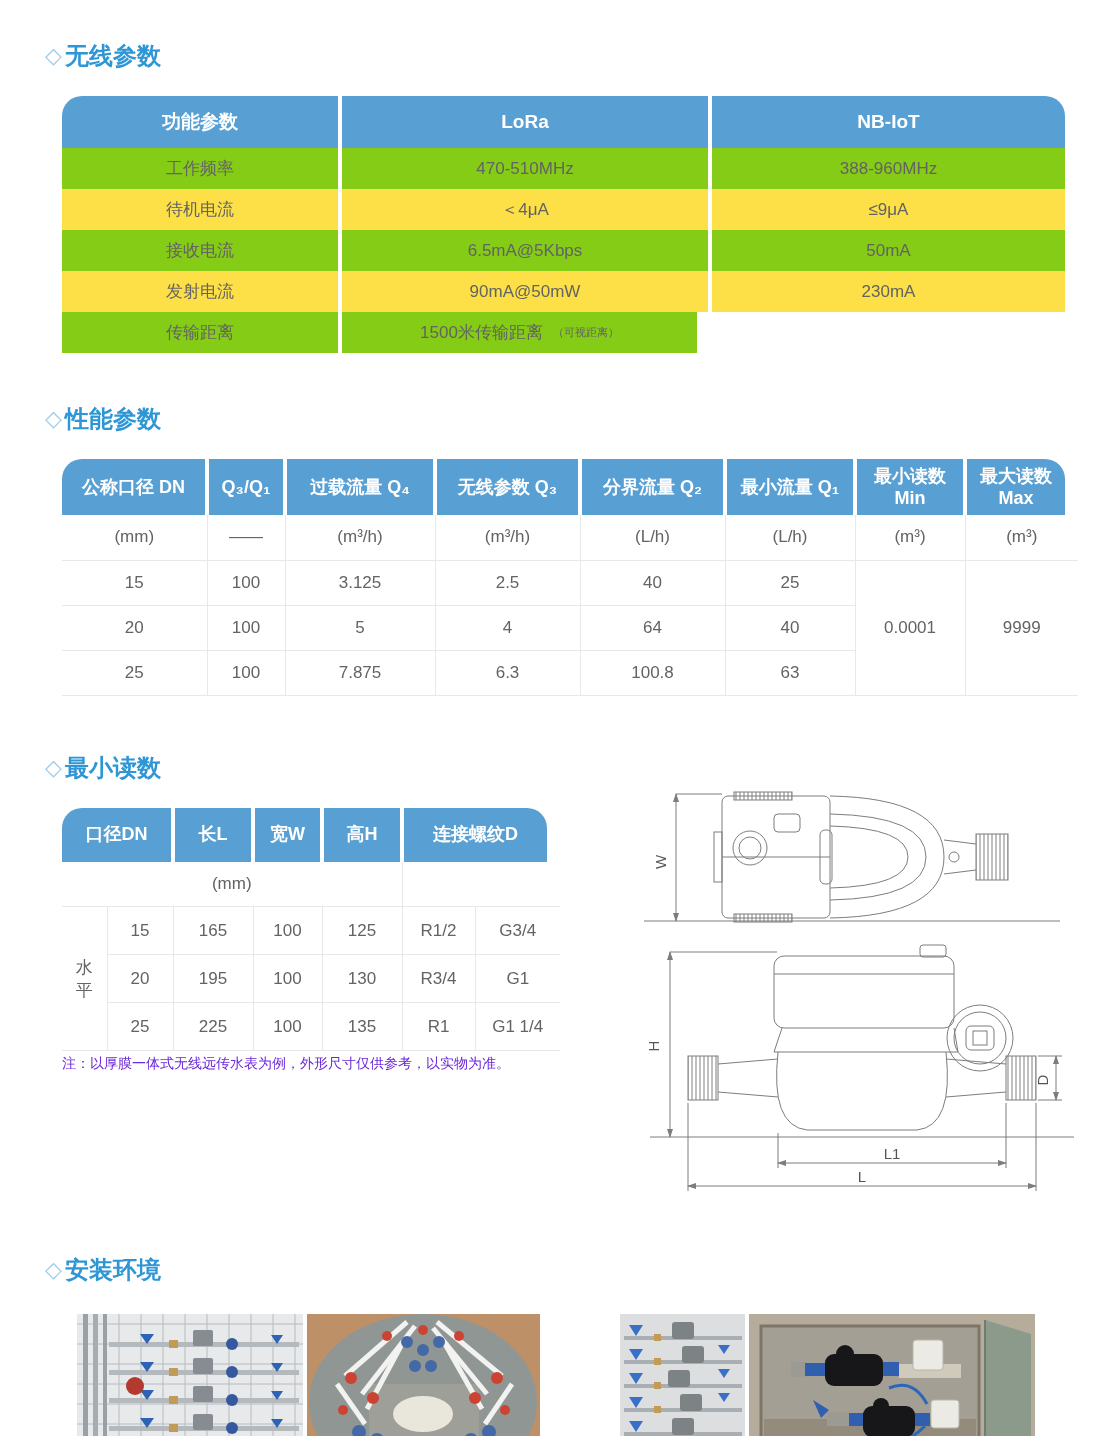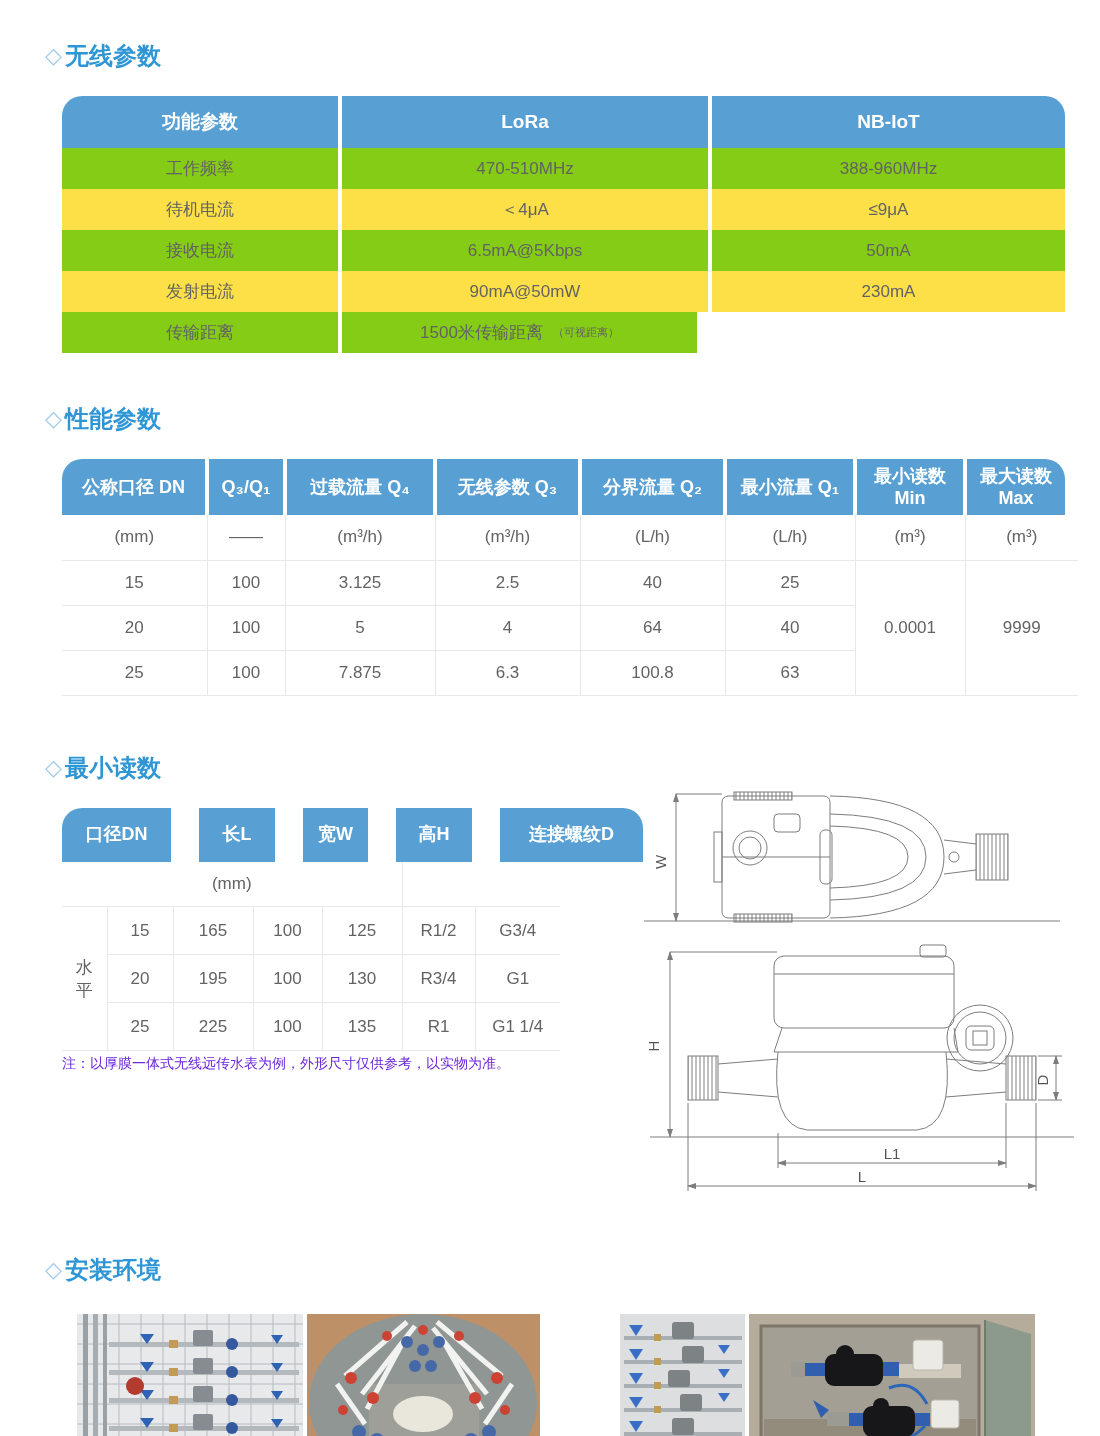--- a/index.html
+++ b/index.html
@@ -47,21 +47,21 @@
   
   .t2 { width: 1016px; margin: 24px 0 0 17px; }
   .t2 .grid-row { grid-template-columns: 145px 78px 150px 145px 145px 130px 110px 113px; }
   .t2 .hcell { height: 56px; font-size: 18px; }
   .t2 table { width: 1016px; }
   .t2 td { height: 45px; }
 
   
   .dim-flex { display: flex; align-items: flex-start; margin-top: 24px; }
   .t3 { width: 498px; margin-left: 17px; }
-  .t3 .grid-row { grid-template-columns: 111px 80px 69px 80px 158px; gap: 24px; }
+  .t3 .grid-row { grid-template-columns: 111px 80px 69px 80px 158px; }
   .t3 .hcell { height: 54px; font-size: 18px; }
   .t3 table { width: 498px; }
   .t3 td { height: 48px; }
   .t3 tr.unit-row td { height: 45px; }
   .note { margin: 4px 0 0 17px; font-size: 14px; color: #6d28d9; }
   .drawings { margin-left: 82px; margin-top: -28px; }
   .drawings svg text { font-size: 15px; fill: #555; }
 
   
   .photos-row { display: flex; margin-left: 32px; margin-top: 28px; gap: 80px; }

